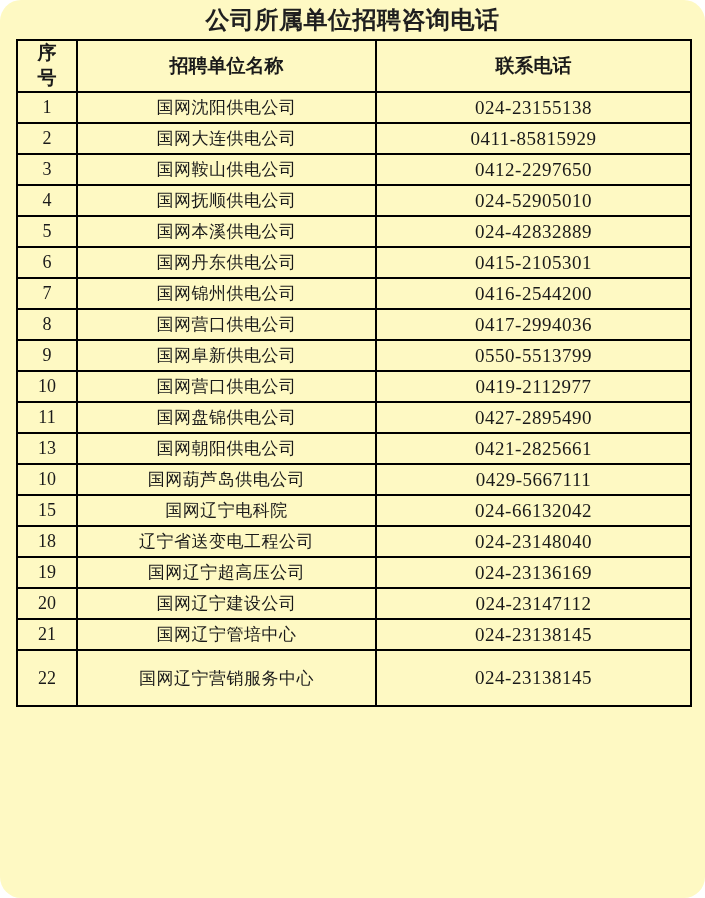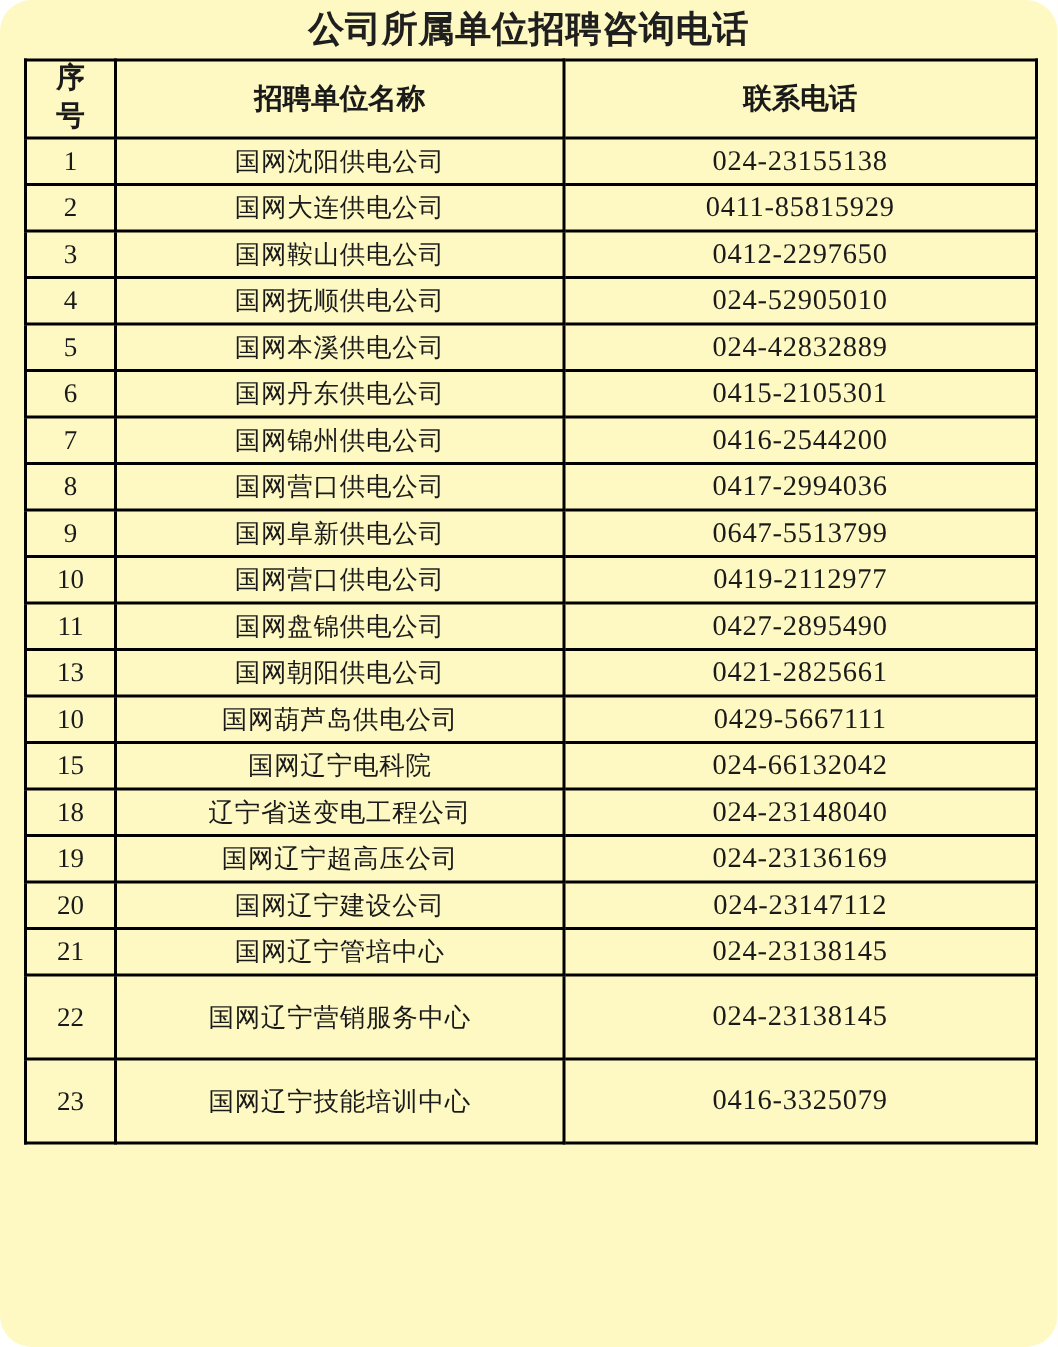--- a/index.html
+++ b/index.html
@@ -138,21 +138,21 @@
 
   <tr>
     <td class="row-index-cell">8</td>
     <td class="unit-name-cell">国网营口供电公司</td>
     <td class="phone-cell">0417-2994036</td>
   </tr>
 
   <tr>
     <td class="row-index-cell">9</td>
     <td class="unit-name-cell">国网阜新供电公司</td>
-    <td class="phone-cell">0647-5513799</td>
+    <td class="phone-cell">0550-5513799</td>
   </tr>
 
   <tr>
     <td class="row-index-cell">10</td>
     <td class="unit-name-cell">国网营口供电公司</td>
     <td class="phone-cell">0419-2112977</td>
   </tr>
 
   <tr>
     <td class="row-index-cell">11</td>
@@ -204,21 +204,16 @@
     <td class="unit-name-cell">国网辽宁管培中心</td>
     <td class="phone-cell">024-23138145</td>
   </tr>
 
   <tr>
     <td class="row-index-cell">22</td>
     <td class="unit-name-cell">国网辽宁营销服务中心</td>
     <td class="phone-cell">024-23138145</td>
   </tr>
 
-  <tr>
-    <td class="row-index-cell">23</td>
-    <td class="unit-name-cell">国网辽宁技能培训中心</td>
-    <td class="phone-cell">0416-3325079</td>
-  </tr>
 </tbody>
   </table>
 
 </div>
 
 </body></html>

